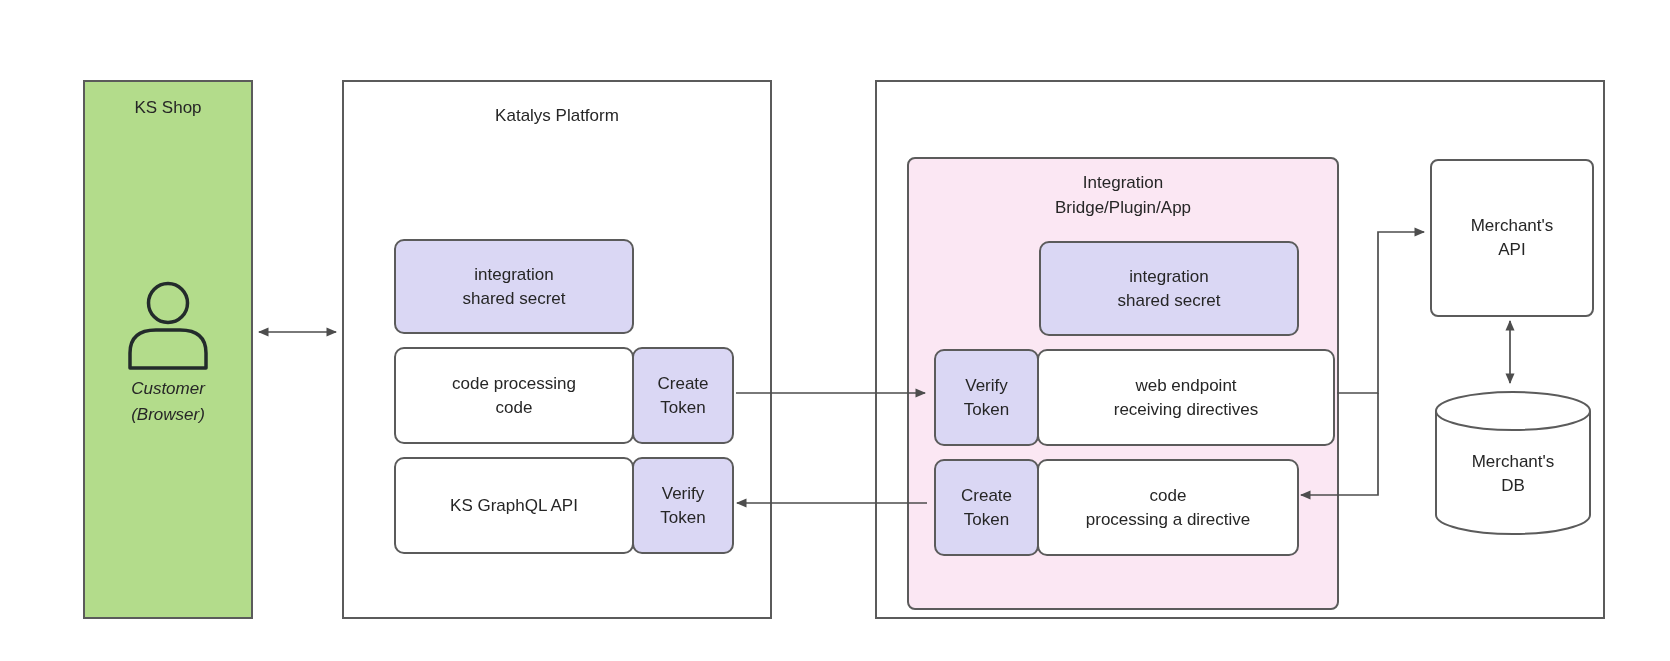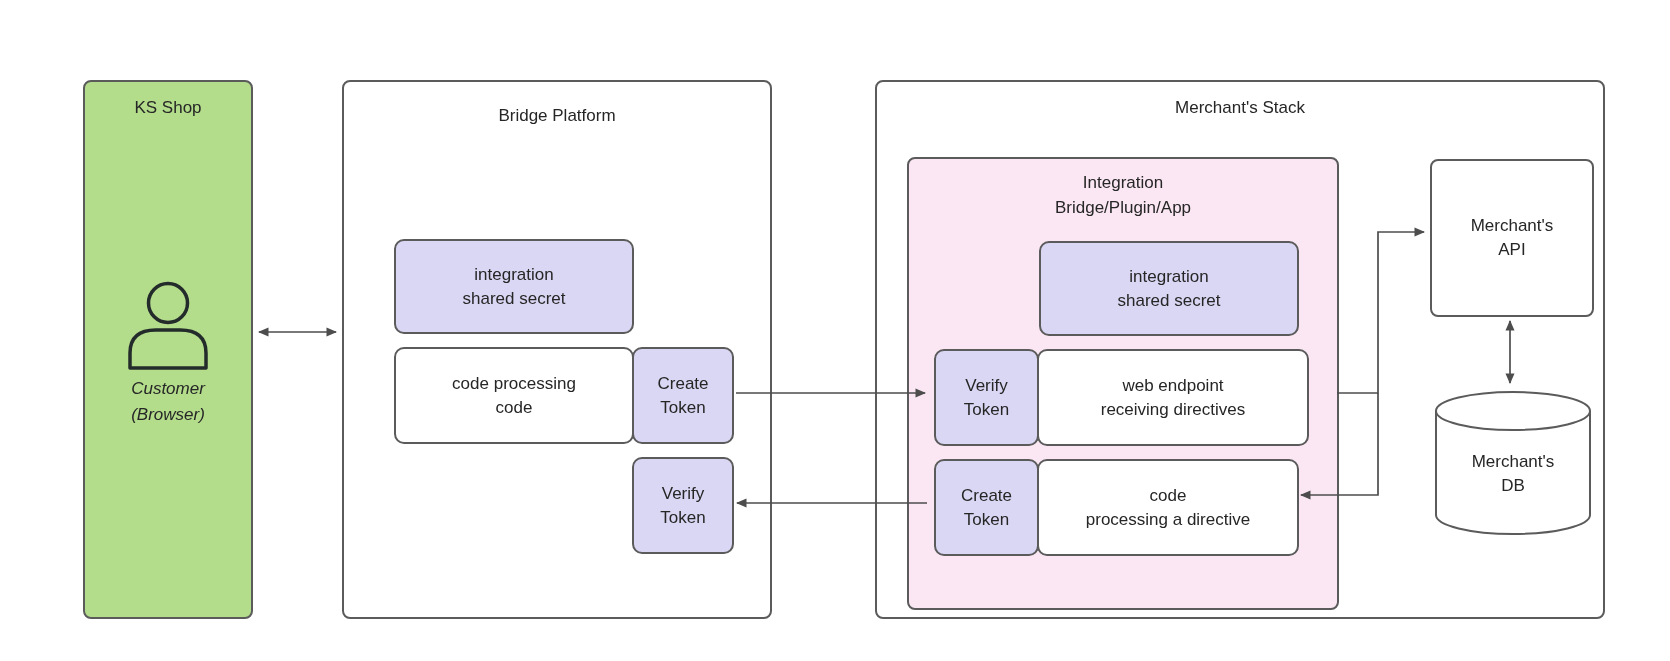--- a/index.html
+++ b/index.html
@@ -3,21 +3,21 @@
 <meta charset="utf-8">
 <style>
   html,body { margin:0; padding:0; background:#ffffff; }
   .stage {
     position:relative; width:1670px; height:661px; background:#ffffff;
     font-family:"Liberation Sans", sans-serif; color:var(--text,#262626);
     overflow:hidden;
   }
   .container-box {
     position:absolute; border:2px solid var(--border,#5b5b5b);
-    border-radius:8px; background:#ffffff; box-sizing:border-box;
+    border-radius:0; background:#ffffff; box-sizing:border-box;
   }
   .green  { background:var(--green,#b3dc8b); }
   .pinkbg { background:var(--pink,#fbe7f3); border-radius:8px; }
   .node {
     position:absolute; border:2px solid var(--border,#5b5b5b); border-radius:10px;
     background:#ffffff; box-sizing:border-box;
     display:flex; align-items:center; justify-content:center;
     text-align:center; white-space:pre-line; font-size:17px; line-height:1.4;
   }
   .lav { background:var(--lavender,#dad7f4); }
@@ -53,42 +53,42 @@
     <div class="box-title" style="top:14px;">KS Shop</div>
     <svg class="person-svg" style="left:38px; top:198px;" width="90" height="92" viewBox="0 0 90 92">
       <circle cx="45" cy="23" r="19.5"></circle>
       <path d="M7,88 V73 Q7,50 33,50 H57 Q83,50 83,73 V88 Z"></path>
     </svg>
     <div class="customer-label" style="top:294px;font-style:italic;">Customer
 (Browser)</div>
   </div>
 
   <div class="container-box" style="left:342px; top:80px; width:430px; height:539px;">
-    <div class="box-title" style="top:22px;">Bridge Platform</div>
+    <div class="box-title" style="top:22px;">Katalys Platform</div>
     <div class="node lav" style="left:50px; top:157px; width:240px; height:95px;">integration
 shared secret</div>
     <div class="node" style="left:50px; top:265px; width:240px; height:97px;">code processing
 code</div>
     <div class="node lav" style="left:288px; top:265px; width:102px; height:97px;">Create
 Token</div>
+    <div class="node" style="left:50px; top:375px; width:240px; height:97px;">KS GraphQL API</div>
     <div class="node lav" style="left:288px; top:375px; width:102px; height:97px;">Verify
 Token</div>
   </div>
 
   <div class="container-box" style="left:875px; top:80px; width:730px; height:539px;">
-    <div class="box-title" style="top:14px;">Merchant's Stack</div>
 
     <div class="container-box pinkbg" style="left:30px; top:75px; width:432px; height:453px;">
       <div class="box-title" style="top:12px;">Integration
 Bridge/Plugin/App</div>
       <div class="node lav" style="left:130px; top:82px; width:260px; height:95px;">integration
 shared secret</div>
       <div class="node lav" style="left:25px; top:190px; width:105px; height:97px;">Verify
 Token</div>
-      <div class="node" style="left:128px; top:190px; width:272px; height:97px;">web endpoint
+      <div class="node" style="left:128px; top:190px; width:298px; height:97px;">web endpoint
 receiving directives</div>
       <div class="node lav" style="left:25px; top:300px; width:105px; height:97px;">Create
 Token</div>
       <div class="node" style="left:128px; top:300px; width:262px; height:97px;">code
 processing a directive</div>
     </div>
 
     <div class="node" style="left:553px; top:77px; width:164px; height:158px; border-radius:8px;">Merchant's
 API</div>
 

